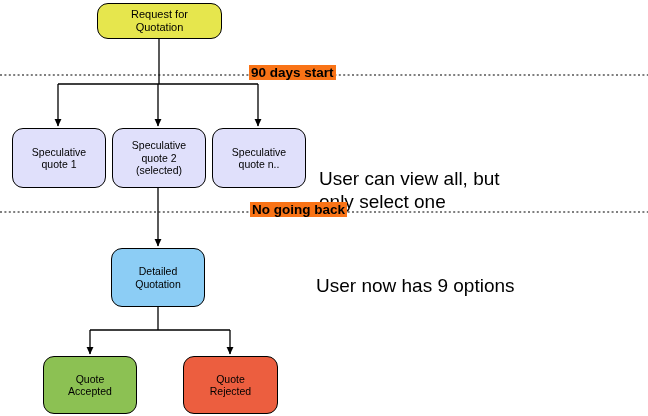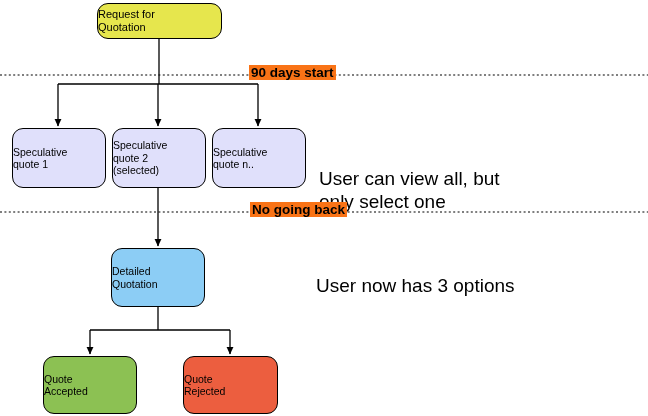--- a/index.html
+++ b/index.html
@@ -24,20 +24,21 @@
     pointer-events: none;
   }
   .node {
     position: absolute;
     box-sizing: border-box;
     border: 1.4px solid #000000;
     border-radius: 11px;
     display: flex;
     align-items: center;
     justify-content: center;
+    text-align: center;
     color: #000000;
     line-height: 1.18;
     z-index: 3;
   }
   .node .node-label {
     display: block;
     width: 100%;
     white-space: pre-line;
   }
   .node-rfq {
@@ -157,15 +158,15 @@
   <div class="node node-rejected">
     <span class="node-label">Quote
 Rejected</span>
   </div>
 
   <div class="phase-label phase-1">90 days start</div>
   <div class="phase-label phase-2">No going back</div>
 
   <div class="annotation ann-2">User can view all, but
 only select one</div>
-  <div class="annotation ann-3">User now has 3 options</div>
+  <div class="annotation ann-3">User now has 9 options</div>
 
 </div>
 
 </body></html>

